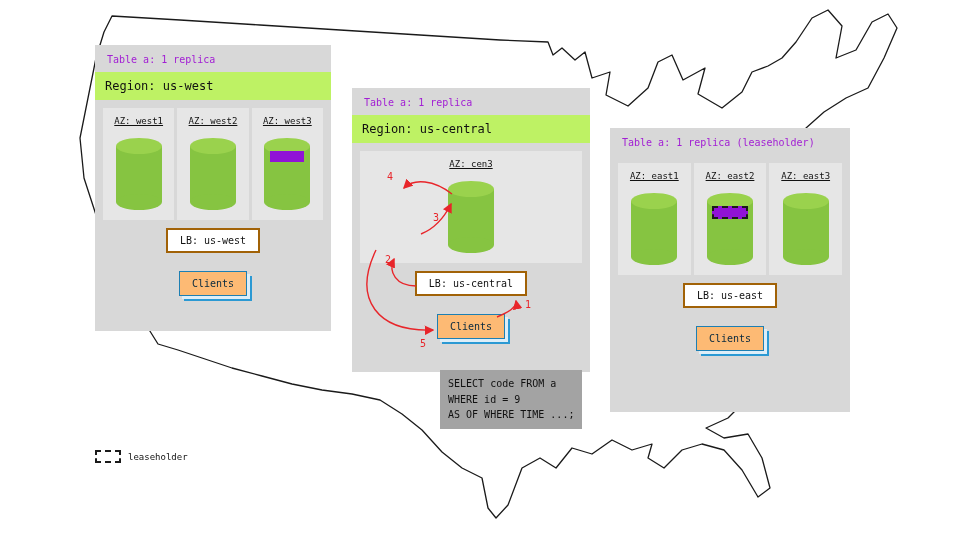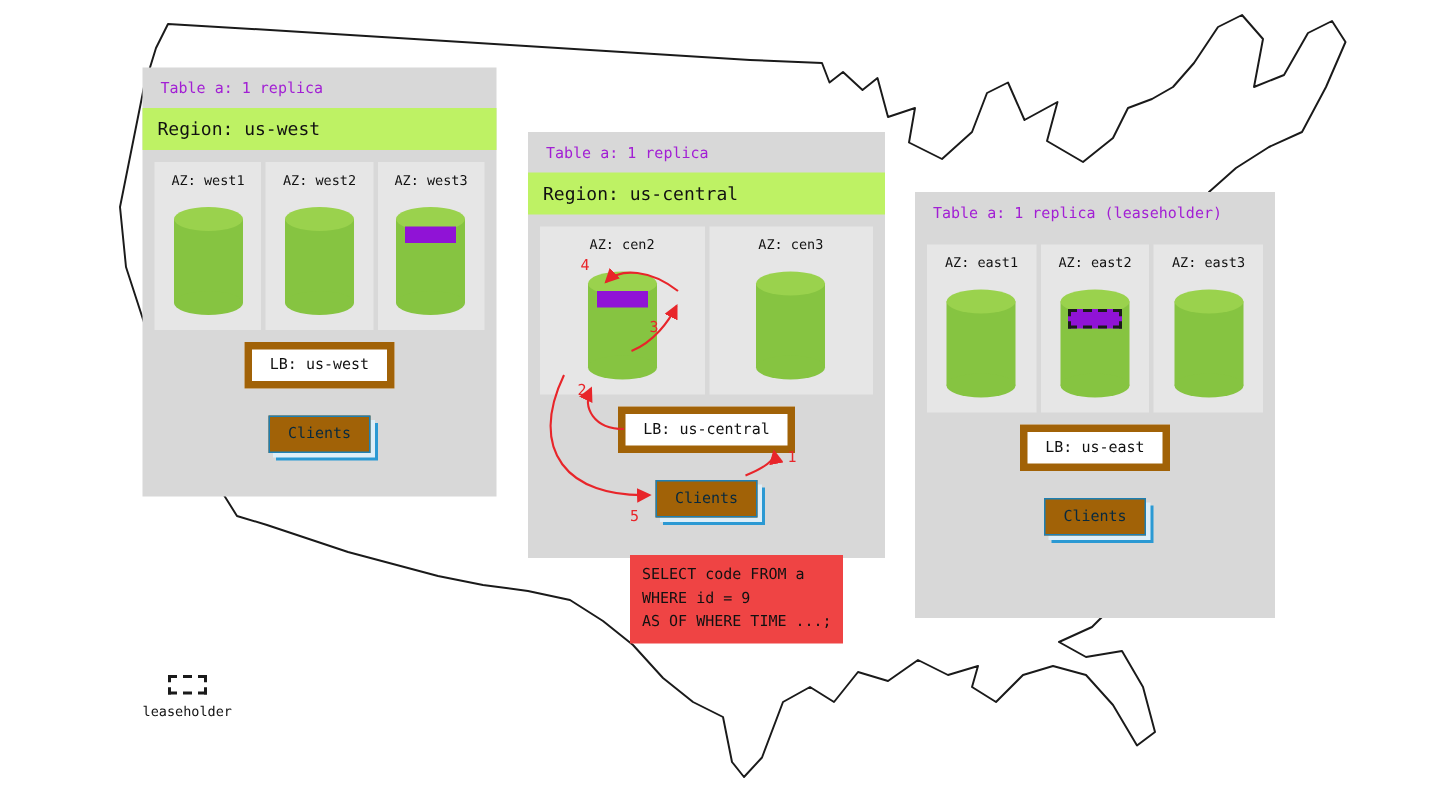--- a/index.html
+++ b/index.html
@@ -16,49 +16,49 @@
   #map-layer { z-index: 1; }
   #arrow-layer { z-index: 40; }
   #arrow-layer text { font-family: "DejaVu Sans Mono", "Liberation Mono", monospace; font-size: 10px; fill: #e8252a; }
 
   
   .panel { position: absolute; background: #d8d8d8; z-index: 10; }
   .panel-header { padding: 9px 12px 7px; font-size: 10px; color: #a21fd4; white-space: nowrap; }
   .region-band { background: #bef264; padding: 7px 10px; font-size: 12px; color: #111; white-space: nowrap; }
   .az-row { display: flex; gap: 3px; padding: 8px 8px 4px; }
   .az { flex: 1; background: #e6e6e6; display: flex; flex-direction: column; align-items: center; padding: 8px 2px 10px; }
-  .az-label { font-size: 9px; margin-bottom: 12px; white-space: nowrap; color: #111; }
+  .az-label { font-size: 9px; margin-bottom: 12px; white-space: nowrap; color: #111; text-decoration: underline; }
 
   
   .cylinder { position: relative; width: 46px; height: 72px; }
   .cyl-body   { position: absolute; left: 0; top: 8px; width: 46px; height: 56px; background: #86c441; }
   .cyl-bottom { position: absolute; left: 0; bottom: 0; width: 46px; height: 16px; border-radius: 50%; background: #86c441; }
   .cyl-top    { position: absolute; left: 0; top: 0; width: 46px; height: 16px; border-radius: 50%; background: #9ad24d; z-index: 2; }
   .range { position: absolute; z-index: 3; left: 6px; top: 13px; width: 34px; height: 11px; background: #9013d6; }
   .range.leaseholder { border: 2px dashed #1a1a1a; left: 5px; width: 36px; height: 13px; }
 
   .lb-box {
-    background: #fff; border: 5px solid #a16207; color: #111;
+    background: #fff; border: 2px solid #a16207; color: #111;
     font-size: 10px; padding: 5px 12px; margin: 4px auto 0; width: max-content;
   }
   .clients-btn {
-    background: #a16207; border: 1px solid #1d7fb3; color: #07293f;
+    background: #fdba74; border: 1px solid #1d7fb3; color: #07293f;
     font-size: 10px; padding: 6px 12px; margin: 18px auto 0; width: max-content;
     box-shadow: 3px 3px 0 #ddeef8, 5px 5px 0 #2b99d3;
   }
 
   
   #sql-note {
-    position: absolute; left: 420px; top: 370px; z-index: 20;
-    background: #ef4444; padding: 6px 8px; font-size: 10px; line-height: 1.55; color: #111;
+    position: absolute; left: 440px; top: 370px; z-index: 20;
+    background: #a3a3a3; padding: 6px 8px; font-size: 10px; line-height: 1.55; color: #111;
     white-space: nowrap;
   }
 
   
-  #legend { position: absolute; left: 95px; top: 450px; z-index: 20; display: flex; align-items: center; gap: 7px; flex-direction: column; }
+  #legend { position: absolute; left: 95px; top: 450px; z-index: 20; display: flex; align-items: center; gap: 7px; }
   #legend .swatch { width: 26px; height: 13px; background: #fff; border: 2px dashed #1a1a1a; }
   #legend .legend-label { font-size: 9px; color: #111; }
 </style>
 </head>
 <body>
 
 <div id="canvas">
 
   <svg id="map-layer" class="overlay" viewBox="0 0 960 540">
     <path d="M 112,16 L 180,20 L 260,25 L 340,30 L 420,35 L 500,40 L 548,42
@@ -108,29 +108,20 @@
       </div>
     </div>
     <div class="lb-box">LB: us-west</div>
     <div class="clients-btn">Clients</div>
   </div>
 
   <div class="panel" style="left:352px; top:88px; width:238px; height:284px;">
     <div class="panel-header">Table a: 1 replica</div>
     <div class="region-band">Region: us-central</div>
     <div class="az-row">
-      <div class="az">
-        <div class="az-label">AZ: cen2</div>
-        <div class="cylinder">
-          <div class="cyl-body"></div>
-          <div class="cyl-bottom"></div>
-          <div class="cyl-top"></div>
-          <div class="range"></div>
-        </div>
-      </div>
       <div class="az">
         <div class="az-label">AZ: cen3</div>
         <div class="cylinder">
           <div class="cyl-body"></div>
           <div class="cyl-bottom"></div>
           <div class="cyl-top"></div>
 
         </div>
       </div>
     </div>

